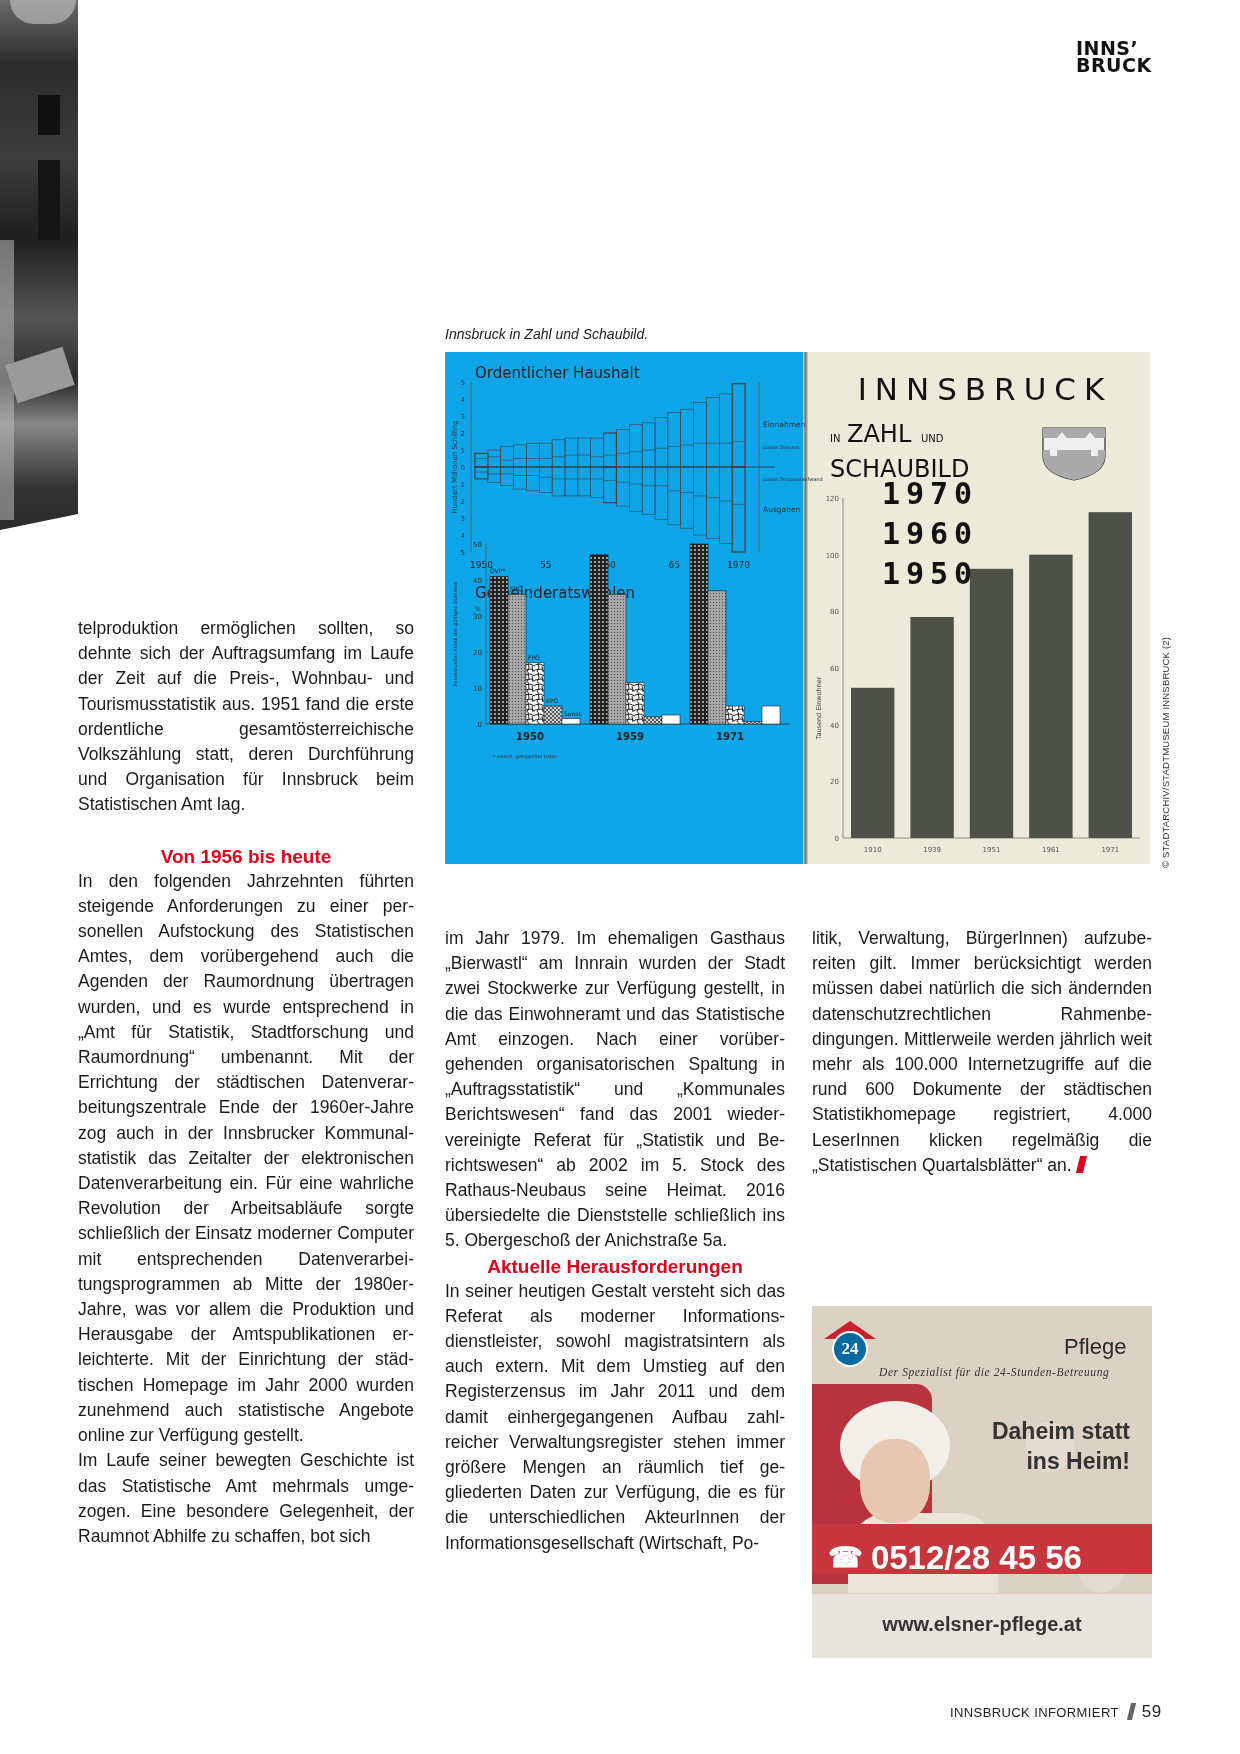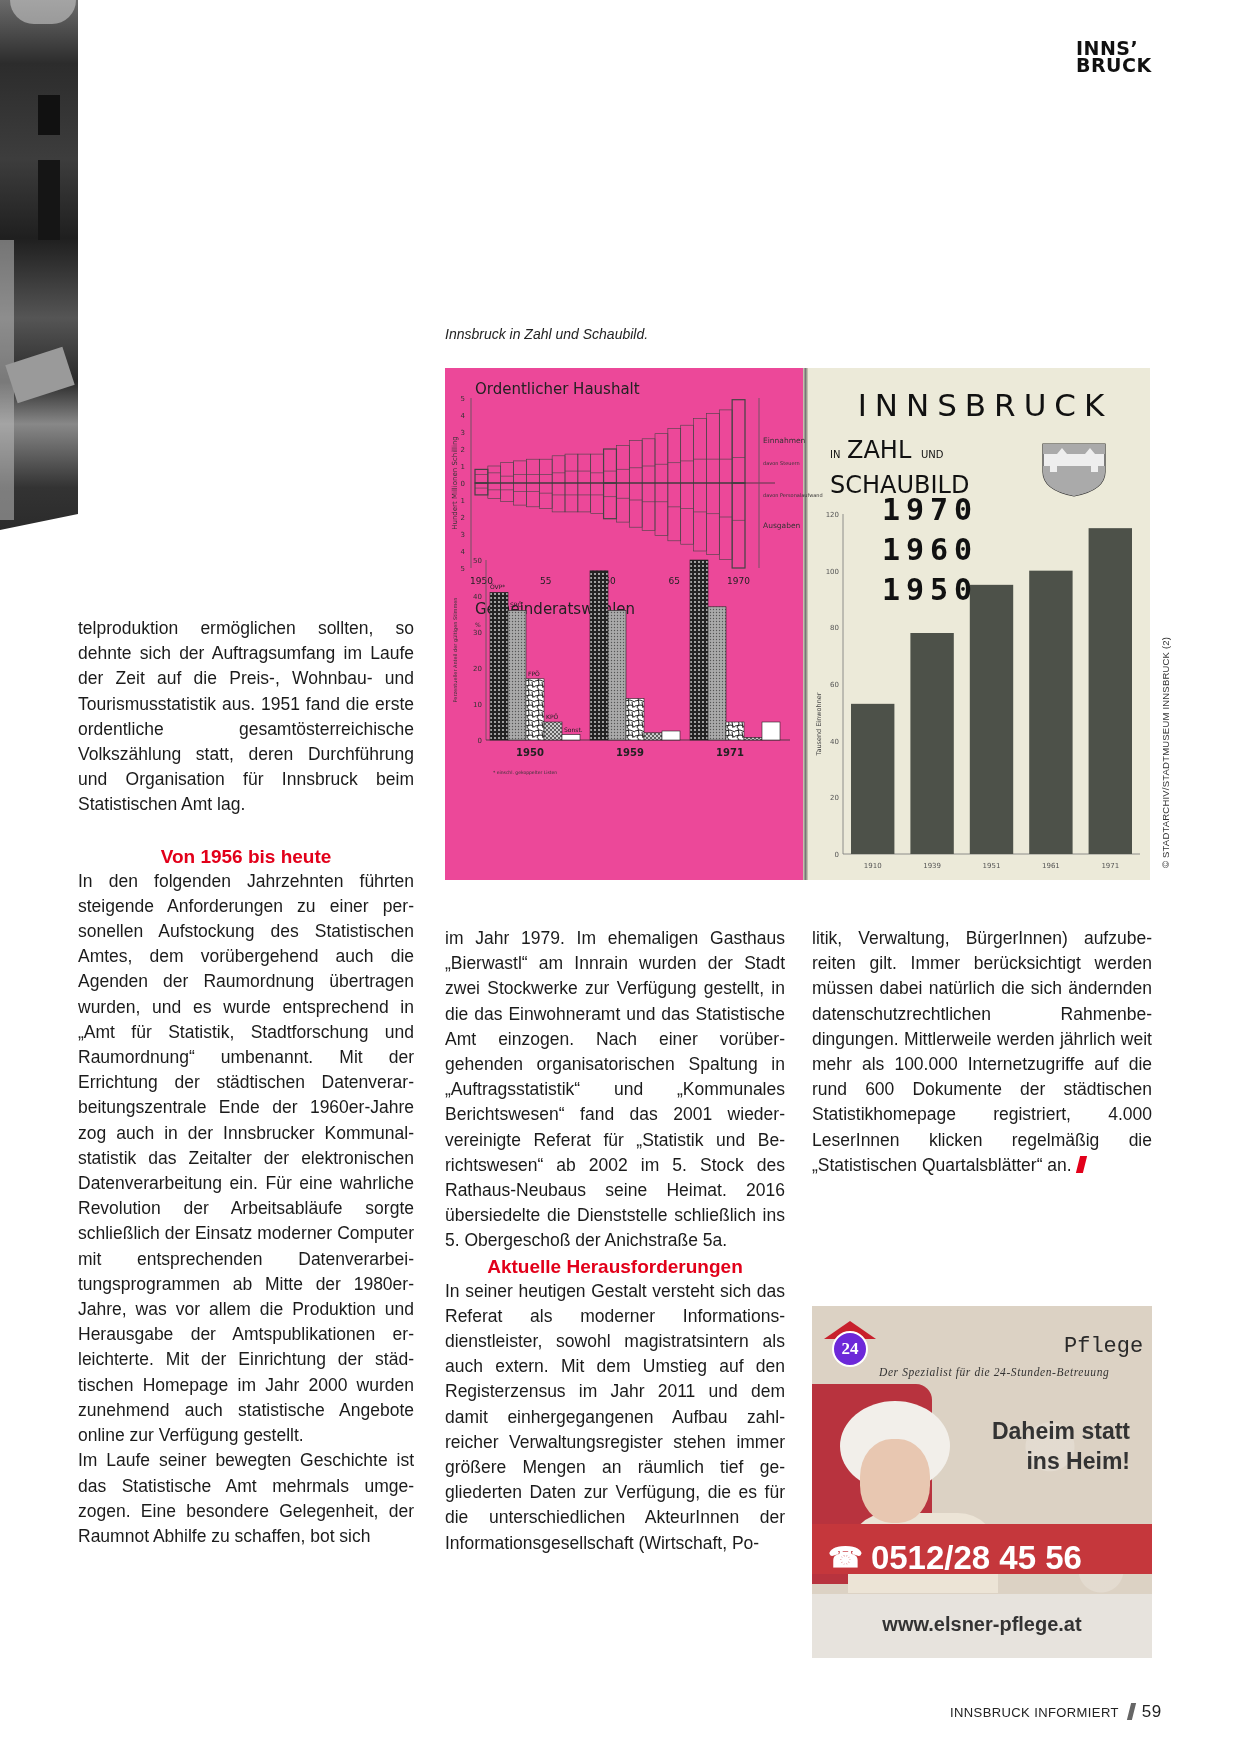--- a/index.html
+++ b/index.html
@@ -20,40 +20,40 @@
 
   .col { position: absolute; font-family: "Liberation Sans", sans-serif; font-size: 17.5px; line-height: 25.2px; text-align: justify; hyphens: manual; color: #1b1b1b; }
   .col p { margin: 0; }
   .col1 { left: 78px; width: 336px; }
   .col2 { left: 445px; width: 340px; }
   .col3 { left: 812px; width: 340px; }
   .heading { font-weight: bold; font-size: 19px; color: #e2001a; line-height: 25px; text-align: center; }
 
   .caption { position: absolute; left: 445px; top: 326px; font-family: "Liberation Sans", sans-serif; font-style: italic; font-size: 14px; color: #222; }
 
-  .archive { position: absolute; left: 445px; top: 368px; width: 705px; height: 512px; background: #ec4899; }
+  .archive { position: absolute; left: 445px; top: 352px; width: 705px; height: 512px; background: #0ea5e9; }
   .archive .spine { position: absolute; left: 358px; top: 0; width: 5px; height: 512px; background: linear-gradient(90deg, #d6d1bb, #777 50%, #d6d1bb); }
   .archive .right-page { position: absolute; left: 363px; top: 0; width: 342px; height: 512px; background: #ecead9; }
   .archive svg { position: absolute; left: 0; top: 0; }
 
   .credit { position: absolute; left: 1160px; top: 868px; transform: rotate(-90deg); transform-origin: 0 0; font-family: "Liberation Sans", sans-serif; font-size: 9.5px; color: #333; white-space: nowrap; letter-spacing: 0.2px; }
 
   .endmark { display: inline-block; width: 7px; height: 17px; background: #e2001a; transform: skewX(-14deg); vertical-align: -2px; margin-left: 6px; }
 
   
   .ad { position: absolute; left: 812px; top: 1306px; width: 340px; height: 352px; background: #dcd2c4; overflow: hidden; }
   .ad .pattern { position: absolute; inset: 0; background:
       radial-gradient(circle at 20% 30%, rgba(255,255,255,.25) 0 20px, transparent 21px),
       radial-gradient(circle at 70% 40%, rgba(255,255,255,.2) 0 24px, transparent 25px),
       radial-gradient(circle at 85% 75%, rgba(255,255,255,.2) 0 22px, transparent 23px); }
   .ad .badge-roof { position: absolute; left: 12px; top: 15px; width: 0; height: 0; border-left: 26px solid transparent; border-right: 26px solid transparent; border-bottom: 18px solid #c8202c; }
-  .ad .badge { position: absolute; left: 20px; top: 25px; width: 36px; height: 36px; border-radius: 50%; background: #6d28d9; border: 2px solid #fff; color: #fff; font-family: "Liberation Serif", serif; font-weight: bold; font-size: 17px; line-height: 32px; text-align: center; }
+  .ad .badge { position: absolute; left: 20px; top: 25px; width: 36px; height: 36px; border-radius: 50%; background: #0369a1; border: 2px solid #fff; color: #fff; font-family: "Liberation Serif", serif; font-weight: bold; font-size: 17px; line-height: 32px; text-align: center; }
   .ad .brand { position: absolute; left: 68px; top: 10px; font-family: "Liberation Serif", serif; font-size: 42px; color: #2a2a2a; letter-spacing: 0.5px; line-height: 48px; }
   .ad .brand sup { font-size: 12px; vertical-align: 24px; }
-  .ad .brand-sub { position: absolute; left: 252px; top: 28px; font-family: Liberation Mono, monospace; font-size: 22px; color: #2a2a2a; }
+  .ad .brand-sub { position: absolute; left: 252px; top: 28px; font-family: Liberation Sans, sans-serif; font-size: 22px; color: #2a2a2a; }
   .ad .tagline { position: absolute; left: 67px; top: 60px; font-family: "Liberation Serif", serif; font-style: italic; font-size: 11.5px; color: #333; letter-spacing: 0.6px; }
   .ad .chair { position: absolute; left: 0; top: 78px; width: 120px; height: 200px; background: #b8333e; border-radius: 0 16px 0 0; }
   .ad .person { position: absolute; left: 28px; top: 95px; width: 110px; height: 130px; }
   .ad .hair { position: absolute; left: 0; top: 0; width: 110px; height: 90px; border-radius: 50%; background: #f2efea; }
   .ad .face { position: absolute; left: 20px; top: 38px; width: 70px; height: 84px; border-radius: 45%; background: #e8c7b1; }
   .ad .body { position: absolute; left: 8px; top: 112px; width: 150px; height: 80px; background: #ece4d6; border-radius: 40px 40px 0 0; }
   .ad .slogan { position: absolute; right: 22px; top: 110px; text-align: right; font-family: "Liberation Sans", sans-serif; font-weight: bold; font-size: 23px; line-height: 30px; color: #333; }
   .ad .phone-bar { position: absolute; left: 0; top: 218px; width: 340px; height: 50px; background: #c5373c; color: #fff; font-family: "Liberation Sans", sans-serif; font-weight: bold; font-size: 33px; line-height: 67px; padding-left: 16px; }
   .ad .phone-icon { font-size: 28px; margin-right: 8px; vertical-align: 2px; }
   .ad .url { position: absolute; left: 0; width: 340px; top: 288px; height: 64px; background: #e7e3dd; text-align: center; font-family: "Liberation Sans", sans-serif; font-weight: bold; font-size: 20px; line-height: 60px; color: #333; }

